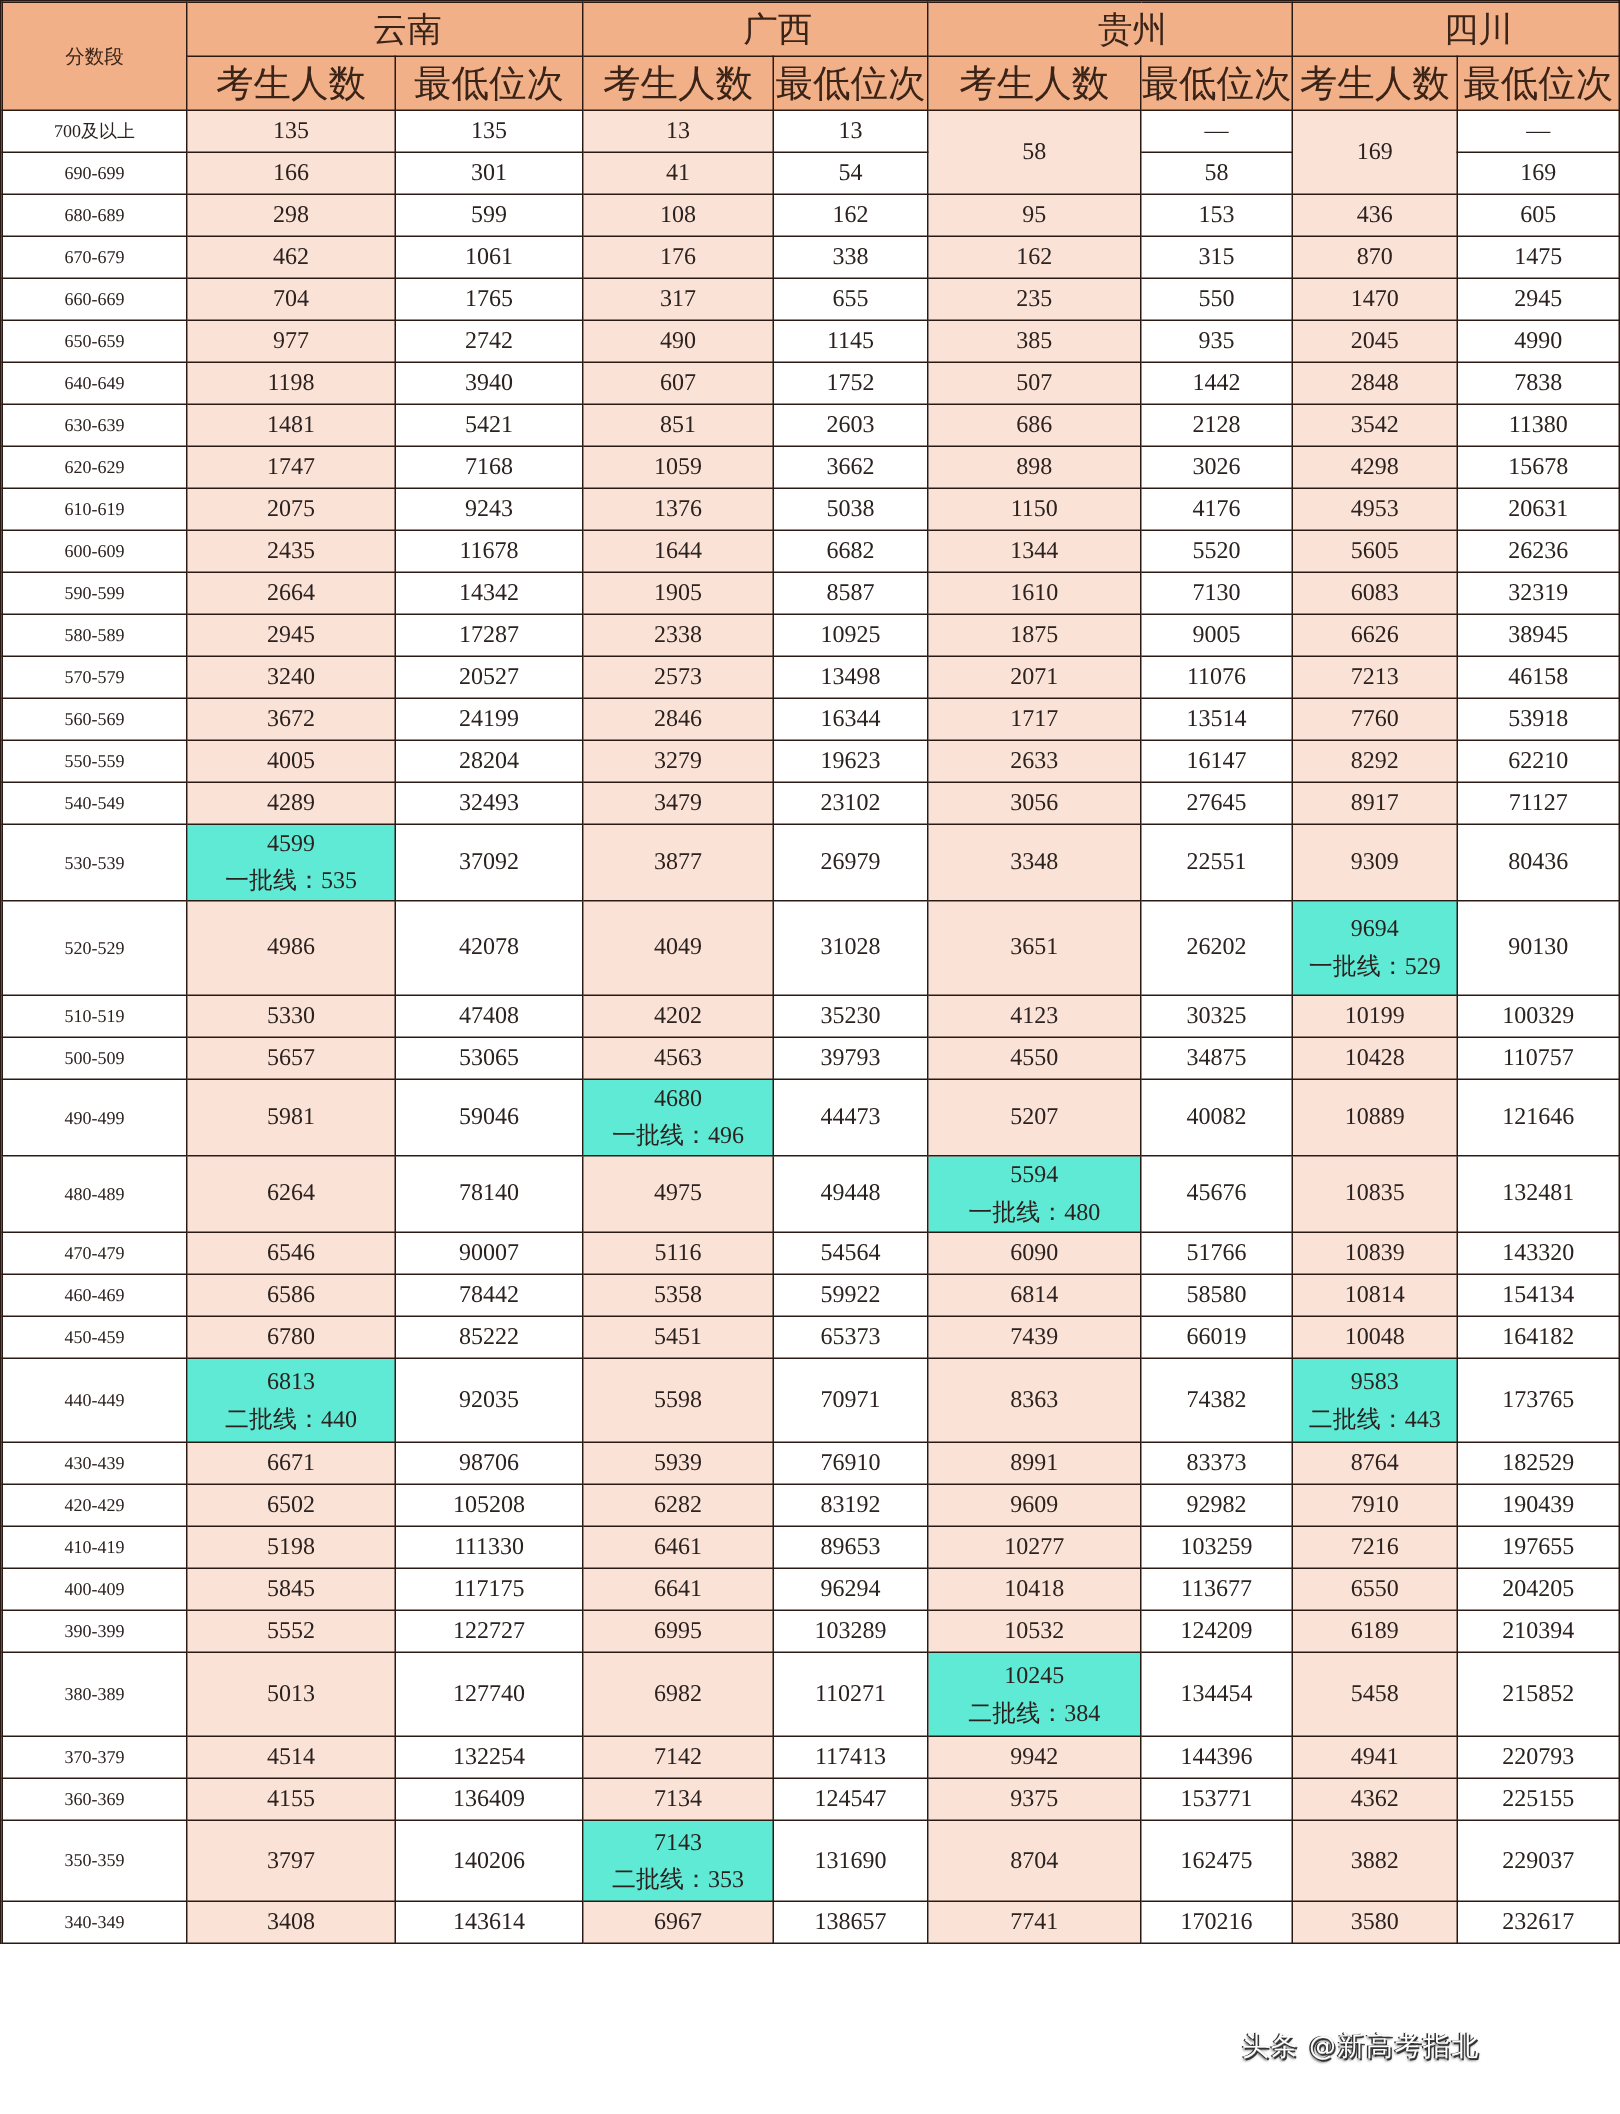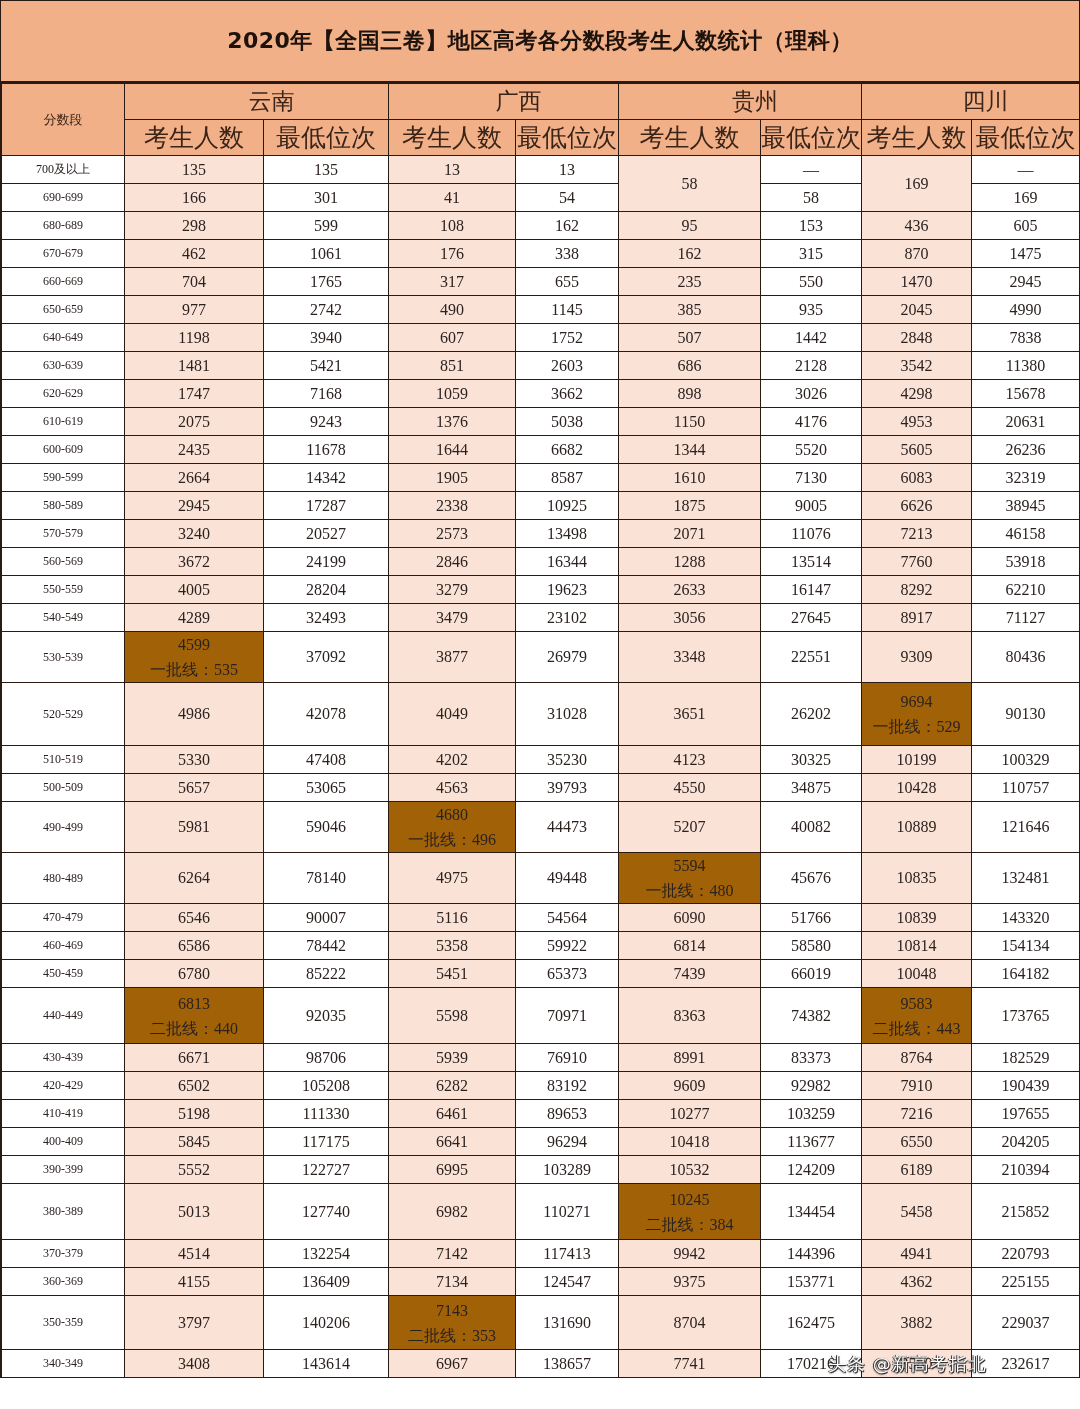--- a/index.html
+++ b/index.html
@@ -15,39 +15,38 @@
     font-family:"Liberation Serif", "DejaVu Serif", serif; color:#2b2220; }
   td, th { border:1.5px solid #2a1a14; text-align:center; vertical-align:middle; padding:0; }
   th { background:#f2b089; font-weight:normal; font-family:"DejaVu Serif", serif; color:#3a2418; }
   th.region { height:35px; font-size:23px;padding-left:30px; }
   th.sub { height:35px; font-size:25px; }
   th.band { font-size:13px; }
   td { font-size:16px; height:27px; }
   td.band { background:#ffffff; font-size:12px; }
   td.cnt { background:#fbe2d6; }
   td.rank { background:#ffffff; }
-  td.hl { background:#a16207; line-height:25px;font-family:Liberation Serif, serif; }
+  td.hl { background:#5eead4; line-height:25px;font-family:Liberation Serif, serif; }
   tr.tall-a td { height:48px; }
   tr.tall-b td { height:62px; }
   tr.tall-c td { height:50px; }
   tr.tall-d td { height:53px; }
   tr.tall-e td { height:55px; }
   .hl-line { display:block; }
   .watermark {
     position:absolute; left:828px; top:1352px;
     font-family:"DejaVu Sans", sans-serif; font-size:18px; color:#ffffff;
     text-shadow:1px 1px 0 #333, -1px 0 0 #333, 0 1px 2px #000;
     letter-spacing:1px; pointer-events:none;
   }
 </style>
 </head>
 <body>
 
 <div class="wrap">
-  <div class="title">2020年【全国三卷】地区高考各分数段考生人数统计（理科）</div>
   <table>
     <colgroup>
       <col style="width:123px">
         <col style="width:139px">
         <col style="width:125px">
       <col style="width:127px">
         <col style="width:103px">
         <col style="width:142px">
       <col style="width:101px">
         <col style="width:110px">
@@ -224,21 +223,21 @@
           <td class="rank">11076</td>
           <td class="cnt">7213</td>
           <td class="rank">46158</td>
         </tr>
         <tr>
           <td class="band">560-569</td>
           <td class="cnt">3672</td>
           <td class="rank">24199</td>
           <td class="cnt">2846</td>
           <td class="rank">16344</td>
-          <td class="cnt">1288</td>
+          <td class="cnt">1717</td>
           <td class="rank">13514</td>
           <td class="cnt">7760</td>
           <td class="rank">53918</td>
         </tr>
         <tr>
           <td class="band">550-559</td>
           <td class="cnt">4005</td>
           <td class="rank">28204</td>
           <td class="cnt">3279</td>
           <td class="rank">19623</td>

